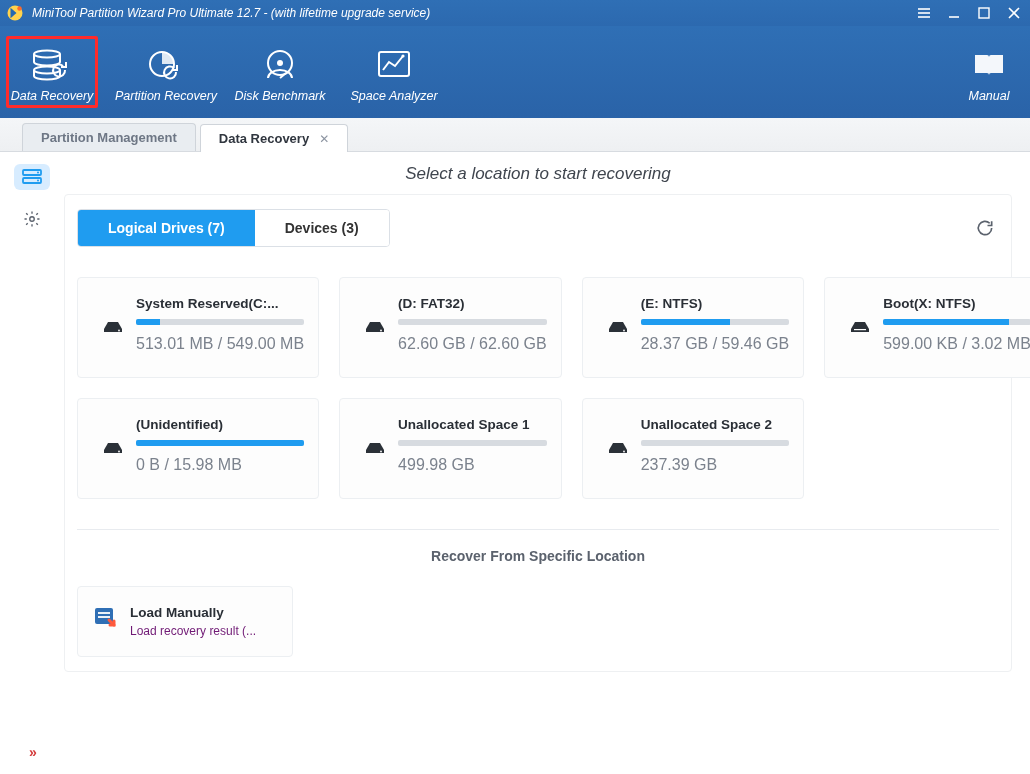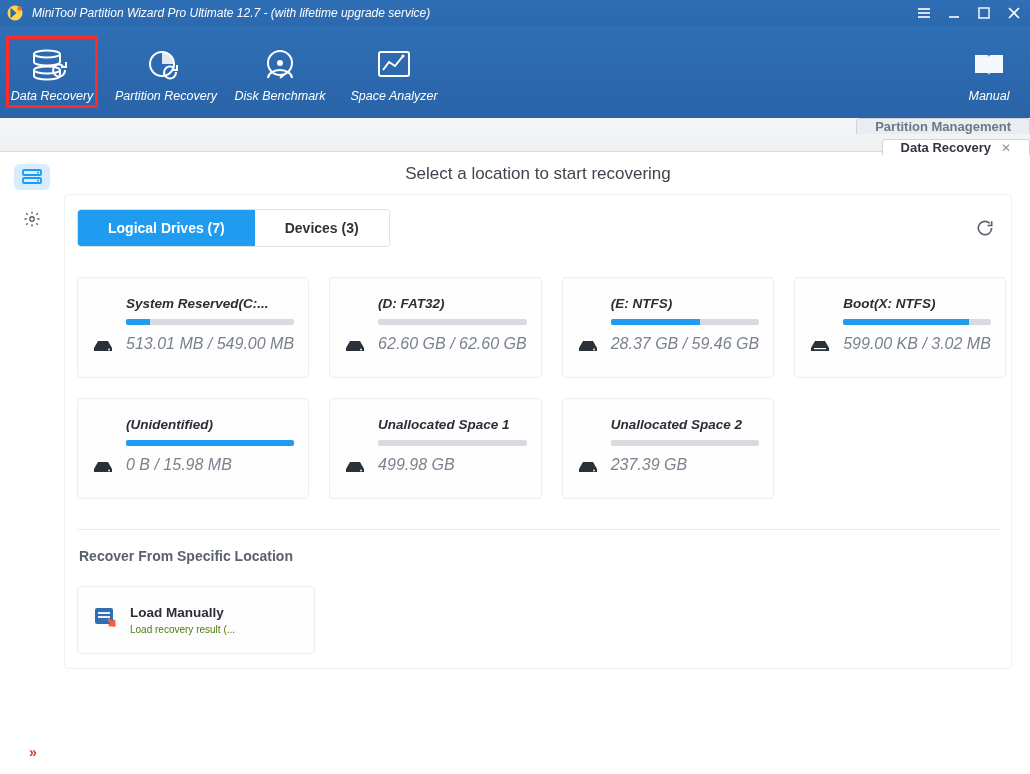--- a/index.html
+++ b/index.html
@@ -63,21 +63,20 @@
 
   
   .tabstrip {
     height: 34px;
     background: linear-gradient(#f4f6f8, #eef0f2);
     border-bottom: 1px solid #d7dbe0;
     display: flex;
     align-items: flex-end;
     padding: 0 0 0 22px;
     gap: 4px;
-    flex-direction: column;
   }
   .ptab {
     height: 28px;
     padding: 0 18px;
     display: flex;
     align-items: center;
     font-size: 13px;
     font-weight: 700;
     color: #6e7785;
     border: 1px solid #cfd4da;
@@ -133,20 +132,21 @@
     letter-spacing: -2px;
     font-size: 14px;
   }
 
   .maincol { flex: 1; padding-top: 6px; padding-right: 18px; padding-bottom: 18px; overflow: hidden; }
   .page-heading {
     text-align: center;
     font-size: 17px;
     color: #3f454e;
     padding: 6px 0 10px;
+    font-style: italic;
   }
 
   .panel-outer {
     border: 1px solid #eef0f2;
     border-radius: 4px;
     padding: 14px 12px 14px 12px;
     background: #fff;
   }
 
   .tabs-row {
@@ -184,27 +184,26 @@
 
   .drive-grid {
     display: grid;
     grid-template-columns: repeat(4, 1fr);
     gap: 20px;
     margin-top: 20px;
   }
   .drive-card {
     border: 1px solid #eceff2;
     border-radius: 4px;
-    padding: 18px 14px 24px 14px;
-    display: flex;
-    align-items: flex-end;
+    padding: 18px 14px 24px 24px;
+    display: flex;
+    align-items: flex-start;
     gap: 10px;
     cursor: pointer;
     background: #fdfdfd;
-    font-style: italic;
   }
   .drive-icon {
     width: 24px;
     flex: 0 0 24px;
     padding-top: 24px;
     display: flex;
     color: #2b3138;
   }
   .drive-body { flex: 1; min-width: 0; }
   .drive-title {
@@ -238,37 +237,38 @@
   .divider {
     height: 1px;
     background: #e8ebef;
     margin: 30px 0 14px;
   }
   .section-caption {
     font-size: 14px;
     font-weight: 700;
     color: #5b626d;
     padding: 4px 2px;
+    text-align: center;
   }
 
   .manual-card {
     margin-top: 18px;
     border: 1px solid #eceff2;
     border-radius: 4px;
     padding: 18px 14px;
     display: inline-flex;
     align-items: flex-start;
     gap: 12px;
     cursor: pointer;
     background: #fdfdfd;
-    width: 238px;
+    width: 216px;
   }
   .manual-icon { width: 26px; flex: 0 0 26px; color: #2f6fb5; }
   .manual-title { font-weight: 700; font-size: 13.5px; color: #2a2f36; }
-  .manual-sub   { font-size: 10px; color: #4d7c0f; padding-top: 4px; white-space:nowrap; overflow:hidden; text-overflow:ellipsis; max-width:140px; }
+  .manual-sub   { font-size: 12px; color: #701a75; padding-top: 4px; white-space:nowrap; overflow:hidden; text-overflow:ellipsis; max-width:140px; }
 </style>
 </head>
 <body>
 
 <div class="titlebar">
   <span class="title-logo">
     <svg width="18" height="18" viewBox="0 0 24 24">
         <circle cx="12" cy="12" r="10" fill="#ffd34d"></circle>
         <path d="M6 5 L14 12 L6 19 Z" fill="#2369b1"></path>
         <circle cx="18" cy="6" r="3" fill="#ff6a2b"></circle>

